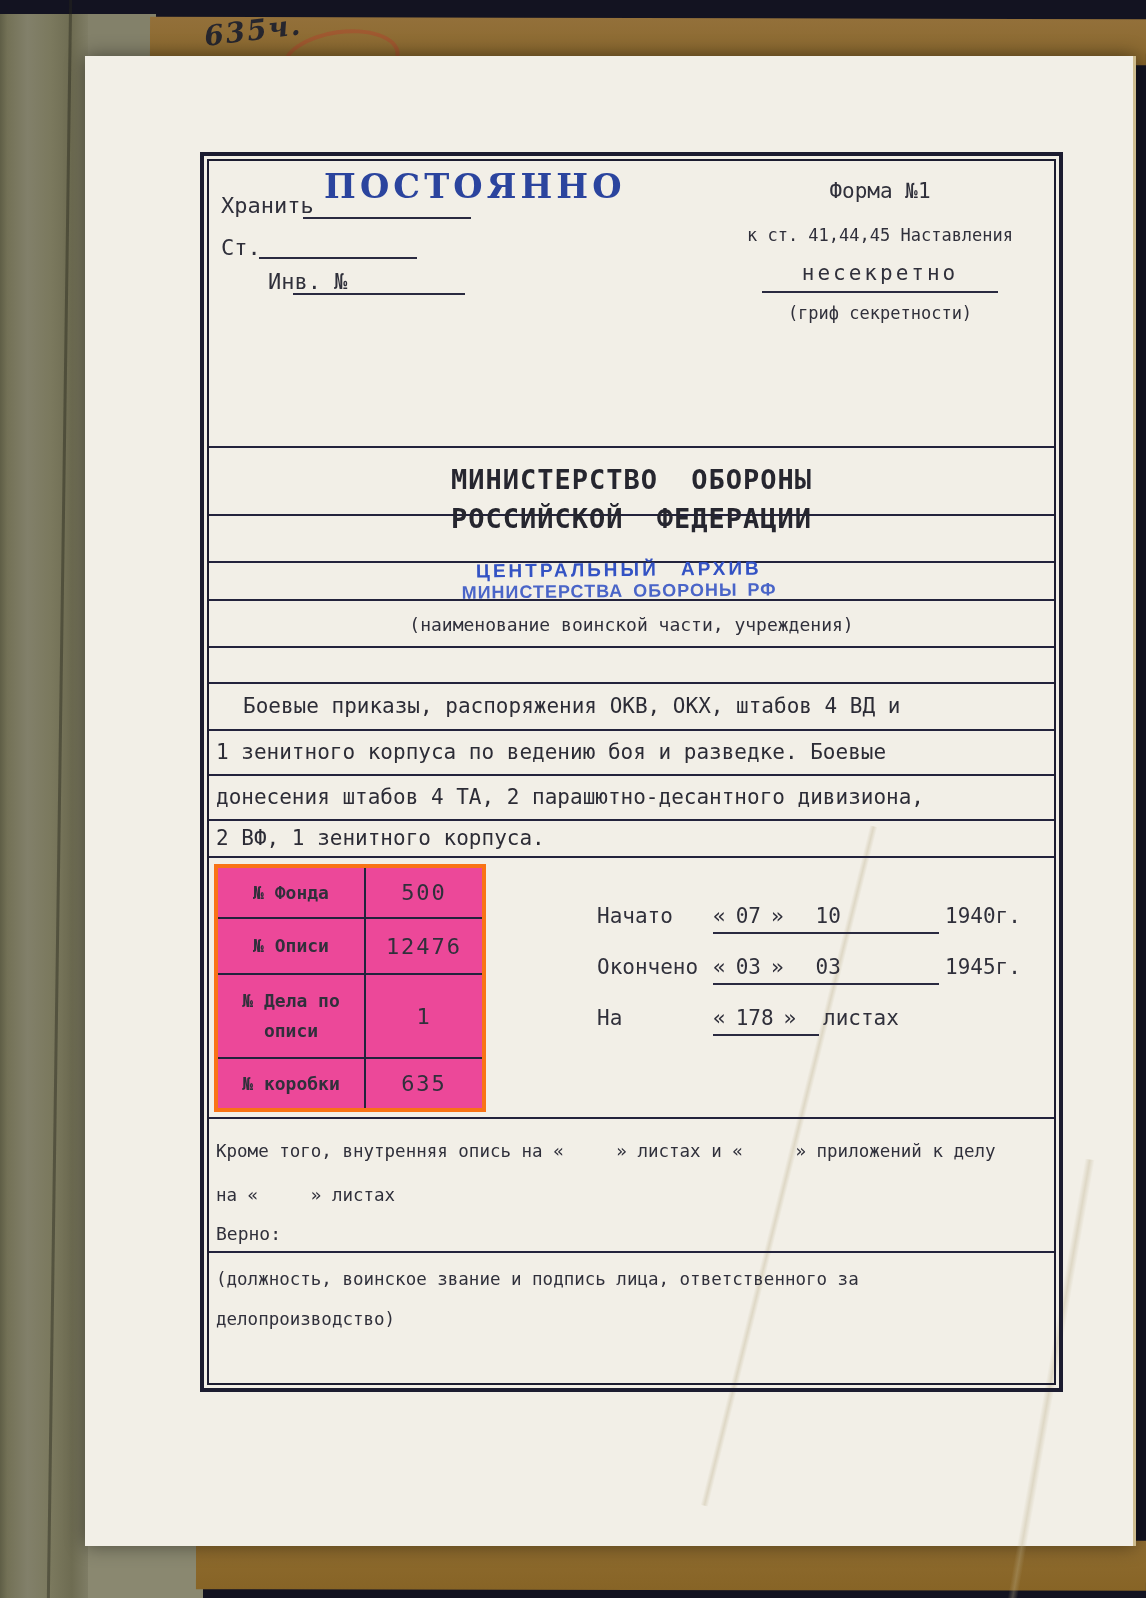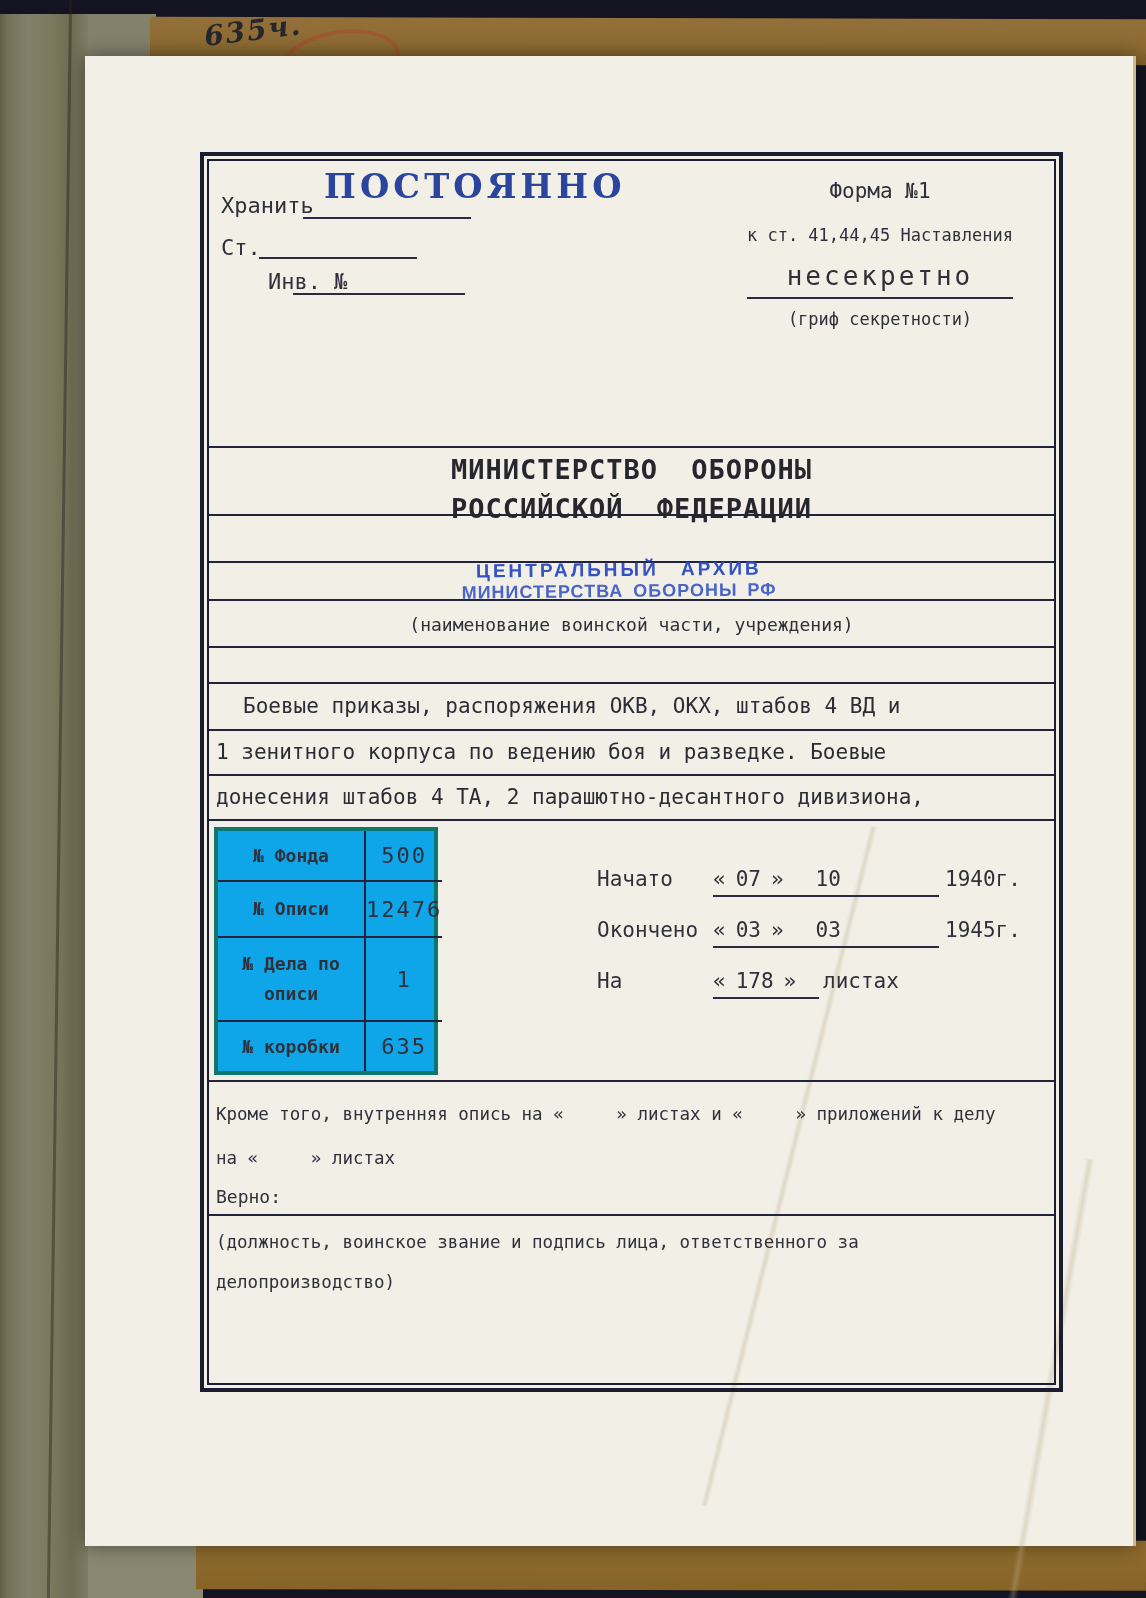--- a/index.html
+++ b/index.html
@@ -35,45 +35,45 @@
   .sec:last-child{border-bottom:none;}
   
   .s-header{height:287px;}
   .lab{position:absolute;font-size:22px;color:#30303b;}
   .uline{position:absolute;border-bottom:2px solid #2a2a40;height:0;}
   .stamp-keep{position:absolute;left:118px;top:6px;font-family:"DejaVu Serif",serif;font-weight:bold;
          font-size:33px;letter-spacing:4px;color:#2b449e;transform:scaleX(1.02);}
   .hdr-right{position:absolute;left:528px;top:18px;width:286px;text-align:center;}
   .hdr-right .form-no{font-size:21px;}
   .hdr-right .articles{font-size:17px;margin-top:22px;white-space:nowrap;}
-  .hdr-right .secrecy{display:inline-block;font-size:26px;letter-spacing:3px;margin-top:16px;
+  .hdr-right .secrecy{display:inline-block;font-size:21px;letter-spacing:3px;margin-top:16px;
          border-bottom:2px solid #2a2a40;padding:0 40px 6px 40px;}
   .hdr-right .secrecy-cap{font-size:17px;margin-top:10px;}
   
   .s-ministry{height:68px;text-align:center;font-weight:bold;font-size:27px;line-height:39px;
-         letter-spacing:1px;word-spacing:16px;padding-top:2px;color:#26262f;}
+         letter-spacing:1px;word-spacing:16px;padding-top:12px;color:#26262f;}
   .s-blank1{height:47px;}
   .s-stamp{height:38px;}
   .archive-stamp{position:absolute;left:250px;top:398px;width:320px;text-align:center;z-index:6;
          font-family:"Liberation Sans",sans-serif;font-weight:bold;color:#3352c4;transform:rotate(-.6deg);}
   .archive-stamp .l1{font-size:19px;letter-spacing:3px;word-spacing:14px;}
   .archive-stamp .l2{font-size:18px;letter-spacing:1px;word-spacing:4px;opacity:.88;}
   .s-unit{height:47px;text-align:center;font-size:18px;padding-top:13px;box-sizing:border-box;}
   .s-blank2{height:36px;}
   .s-delo{height:40px;text-align:center;font-weight:bold;font-size:27px;word-spacing:10px;
          padding-top:3px;box-sizing:border-box;color:#23232c;}
   .s-desc{font-size:21px;color:#2c2c36;}
   .s-d1{height:47px;padding:10px 0 0 34px;}
   .s-d2{height:45px;padding:9px 0 0 7px;}
   .s-d3{height:45px;padding:9px 0 0 7px;}
   .s-d4{height:37px;padding:5px 0 0 7px;}
   
   .s-middle{height:261px;}
-  .registry{position:absolute;left:5px;top:6px;width:224px;height:248px;border:4px solid #0f766e;
-         box-sizing:border-box;background:#0ea5e9;display:grid;grid-template-columns:148px 1fr;
+  .registry{position:absolute;left:5px;top:6px;width:272px;height:248px;border:4px solid #f97316;
+         box-sizing:border-box;background:#ec4899;display:grid;grid-template-columns:148px 1fr;
          grid-template-rows:51px 56px 84px 1fr;}
   .registry .cell{border-bottom:2px solid #23233c;display:flex;align-items:center;justify-content:center;
          box-sizing:border-box;}
   .registry .cell.lbl{border-right:2px solid #23233c;font-weight:bold;font-size:18px;text-align:center;
          padding:0 6px;line-height:30px;}
   .registry .cell.val{font-size:22px;letter-spacing:2px;}
   .registry .r4{border-bottom:none;}
   .dates{position:absolute;left:388px;top:46px;font-size:21px;}
   .date-row{margin-bottom:21px;white-space:nowrap;}
   .date-label{display:inline-block;width:116px;}
@@ -149,20 +149,21 @@
       </div>
 
       <div class="sec s-unit">(наименование воинской части, учреждения)</div>
 
       <div class="sec s-blank2"></div>
 
 
       <div class="sec s-desc s-d1">Боевые приказы, распоряжения ОКВ, ОКХ, штабов  4 ВД и</div>
       <div class="sec s-desc s-d2">1 зенитного корпуса по ведению боя и разведке. Боевые</div>
       <div class="sec s-desc s-d3">донесения штабов 4 ТА, 2 парашютно-десантного дивизиона,</div>
+      <div class="sec s-desc s-d4">2 ВФ, 1 зенитного корпуса.</div>
 
       <div class="sec s-middle">
         <div class="registry">
           <div class="cell lbl">№ Фонда</div>
           <div class="cell val">500</div>
           <div class="cell lbl">№ Описи</div>
           <div class="cell val">12476</div>
           <div class="cell lbl">№ Дела по описи</div>
           <div class="cell val">1</div>
           <div class="cell lbl r4">№ коробки</div>

